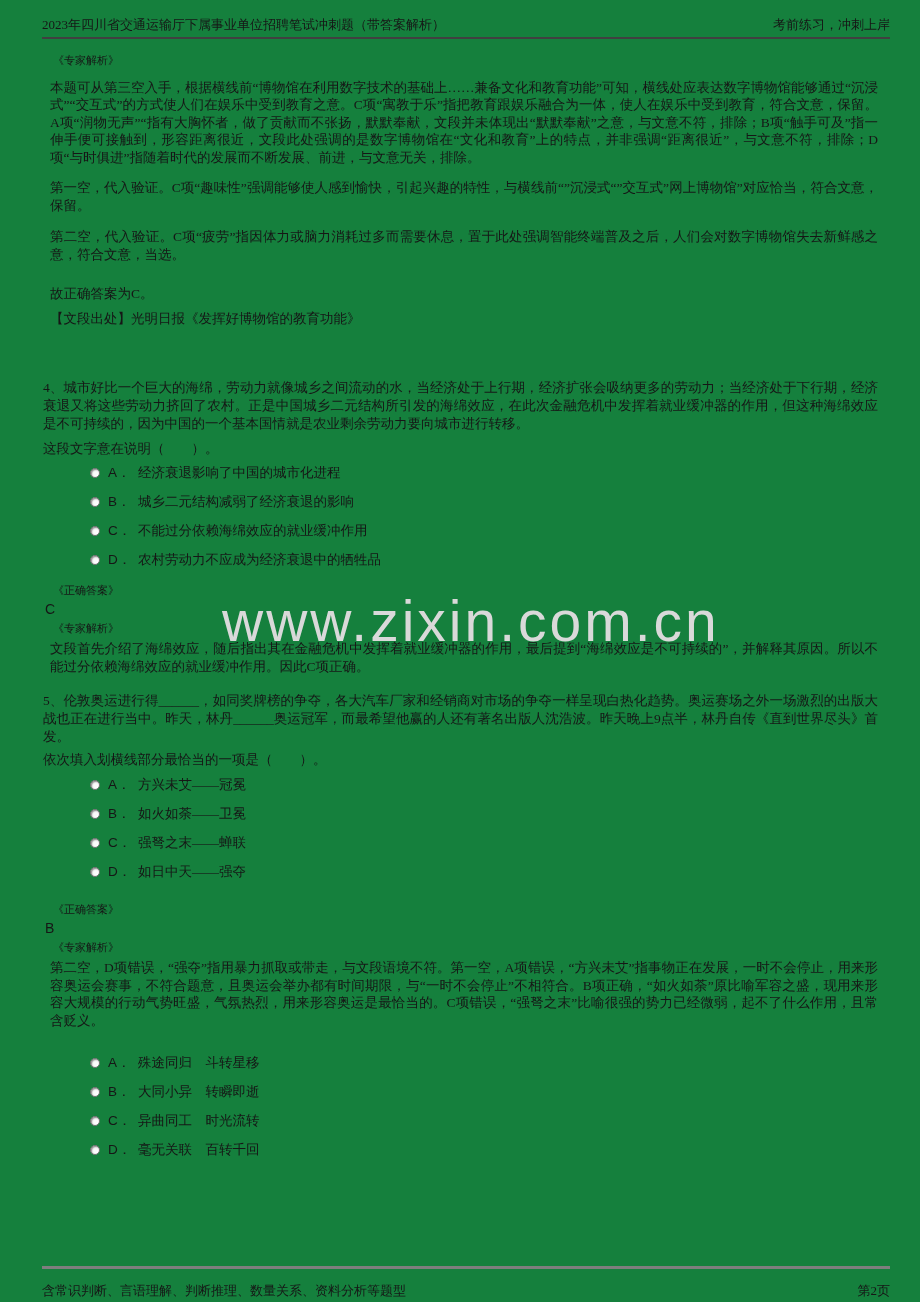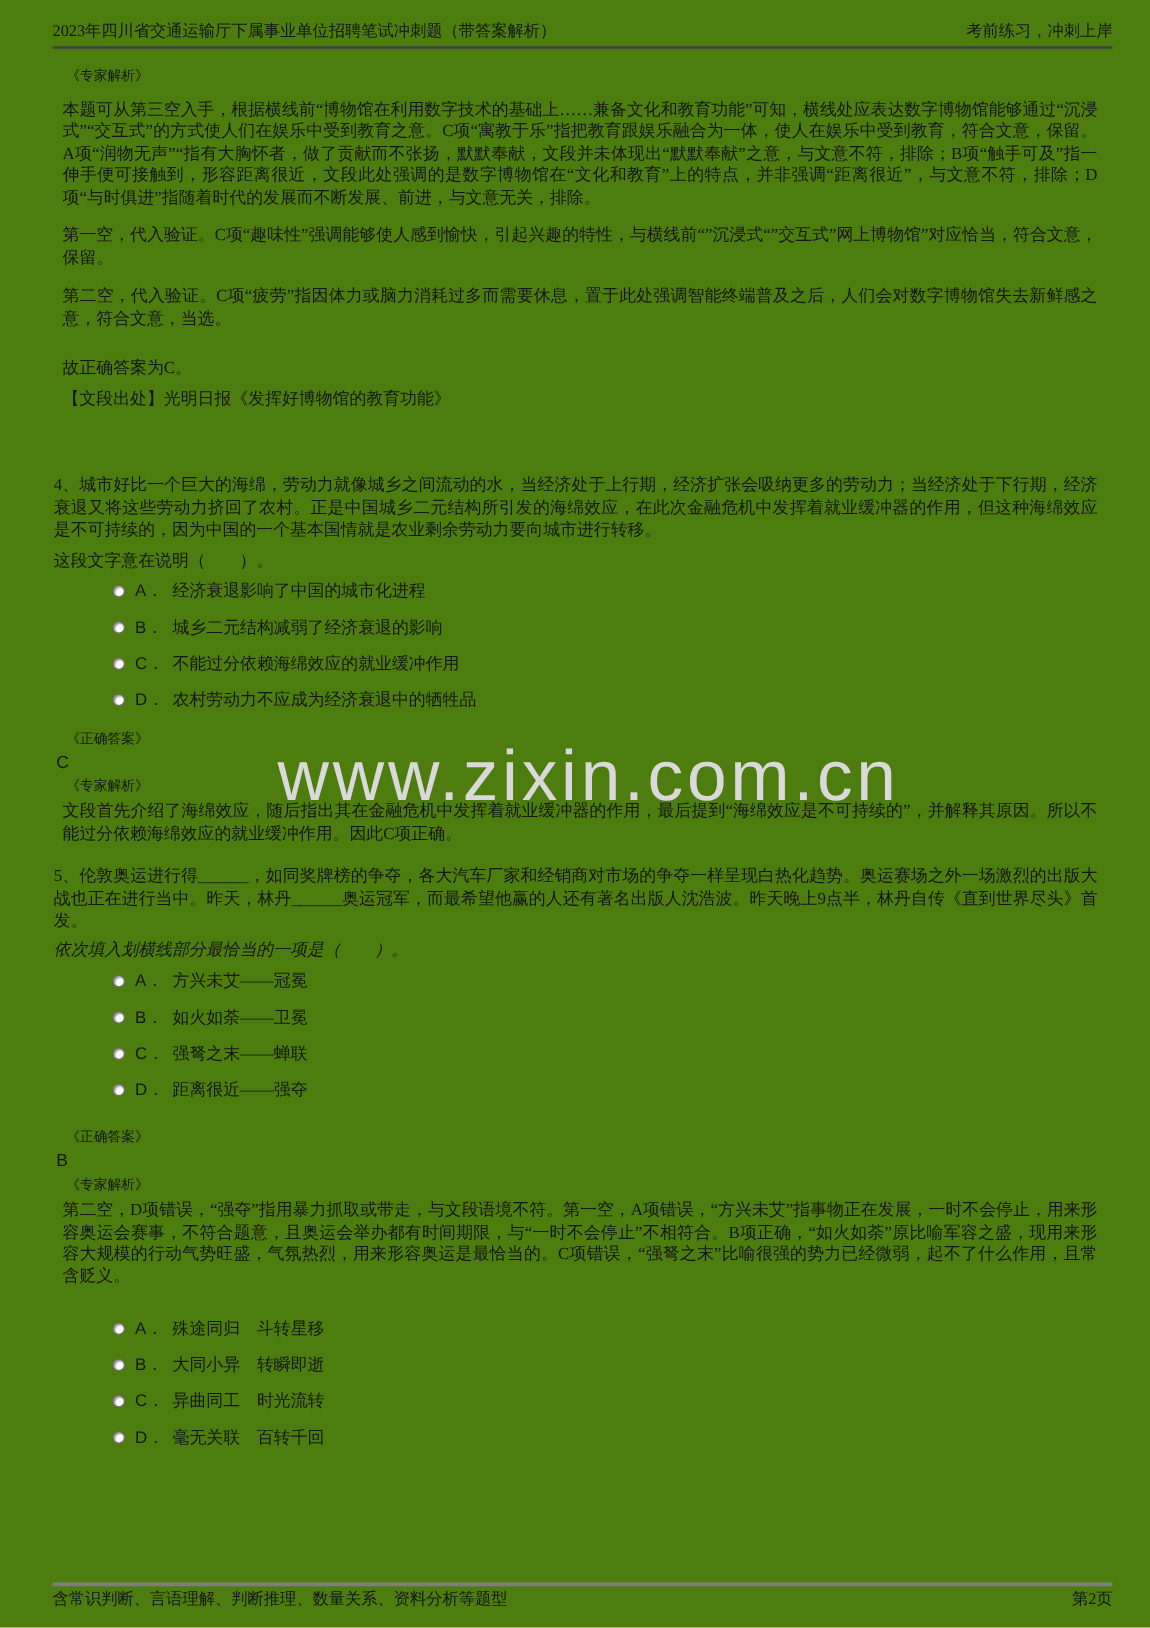--- a/index.html
+++ b/index.html
@@ -1,31 +1,31 @@
 <!DOCTYPE html>
 <html><head>
 <meta charset="utf-8">
 <style>
   * { margin:0; padding:0; box-sizing:border-box; }
   html,body { background:#e9e9e9; }
   .page {
     position:relative; width:920px; height:1302px; margin:0 auto;
-    background:#4d7c0f; overflow:hidden; color:#161616;
+    background:#15803d; overflow:hidden; color:#161616;
     font-family:"Liberation Serif", serif;
   }
   .abs { position:absolute; z-index:2; }
   .header {
     position:absolute; top:16px; left:42px; right:30px; z-index:2;
     display:flex; justify-content:space-between; align-items:flex-end;
     border-bottom:2px solid #404040; padding-bottom:3px; font-size:13px;
   }
   .footer {
     position:absolute; top:1266px; left:42px; right:30px; z-index:2;
     display:flex; justify-content:space-between;
-    border-top:3px solid #7e7e7e; padding-top:1px; font-size:13px;
+    border-top:3px solid #7e7e7e; padding-top:13px; font-size:13px;
   }
   .watermark {
     position:absolute; top:588px; left:222px; z-index:1;
     font-family:"Liberation Sans", sans-serif; font-size:57px;
     color:#d9d9d9; letter-spacing:3px; white-space:nowrap;
   }
   .heading { font-size:11px; margin-left:8px; }
   .para { font-size:13.5px; line-height:17.5px; text-align:justify; margin-left:5px; }
   .stem  { font-size:13.5px; line-height:18px;  text-align:justify; }
   .prompt{ font-size:13.5px; line-height:18px; }
@@ -46,21 +46,21 @@
   .sec-q5      { top:692px; left:43px; width:835px; }
   .sec-q5a     { top:902px; left:45px; width:833px; }
   .sec-q6      { top:1048px; left:43px; width:835px; }
   .p1 { margin-top:10.5px; }
   .p2 { margin-top:13px; }
   .p3 { margin-top:14px; }
   .p-conc { margin-top:22px; }
   .p-src  { margin-top:7.5px; }
   .q4-prompt { margin-top:7px; }
   .q4-opts   { margin-top:6px; }
-  .q5-prompt { margin-top:5px;font-style:italic; }
+  .q5-prompt { margin-top:5px; }
   .q5-opts   { margin-top:7px; }
   .q6-prompt { margin-top:4px; }
   .q6-opts   { margin-top:6px; }
 </style>
 </head>
 <body>
 
 <div class="page">
 
   <div class="header">
@@ -128,21 +128,21 @@
         <span class="opt-text">如火如荼——卫冕</span>
       </div>
       <div class="option-row">
         <span class="radio"></span>
         <span class="opt-label">C．</span>
         <span class="opt-text">强弩之末——蝉联</span>
       </div>
       <div class="option-row">
         <span class="radio"></span>
         <span class="opt-label">D．</span>
-        <span class="opt-text">距离很近——强夺</span>
+        <span class="opt-text">如日中天——强夺</span>
       </div>
     </div>
   </section>
 
   <section class="abs sec-q5a">
     <div class="heading">《正确答案》</div>
     <div class="answer-letter">B</div>
     <div class="heading mt-a">《专家解析》</div>
     <p class="para mt-a">第二空，D项错误，“强夺”指用暴力抓取或带走，与文段语境不符。第一空，A项错误，“方兴未艾”指事物正在发展，一时不会停止，用来形容奥运会赛事，不符合题意，且奥运会举办都有时间期限，与“一时不会停止”不相符合。B项正确，“如火如荼”原比喻军容之盛，现用来形容大规模的行动气势旺盛，气氛热烈，用来形容奥运是最恰当的。C项错误，“强弩之末”比喻很强的势力已经微弱，起不了什么作用，且常含贬义。</p>
   </section>

